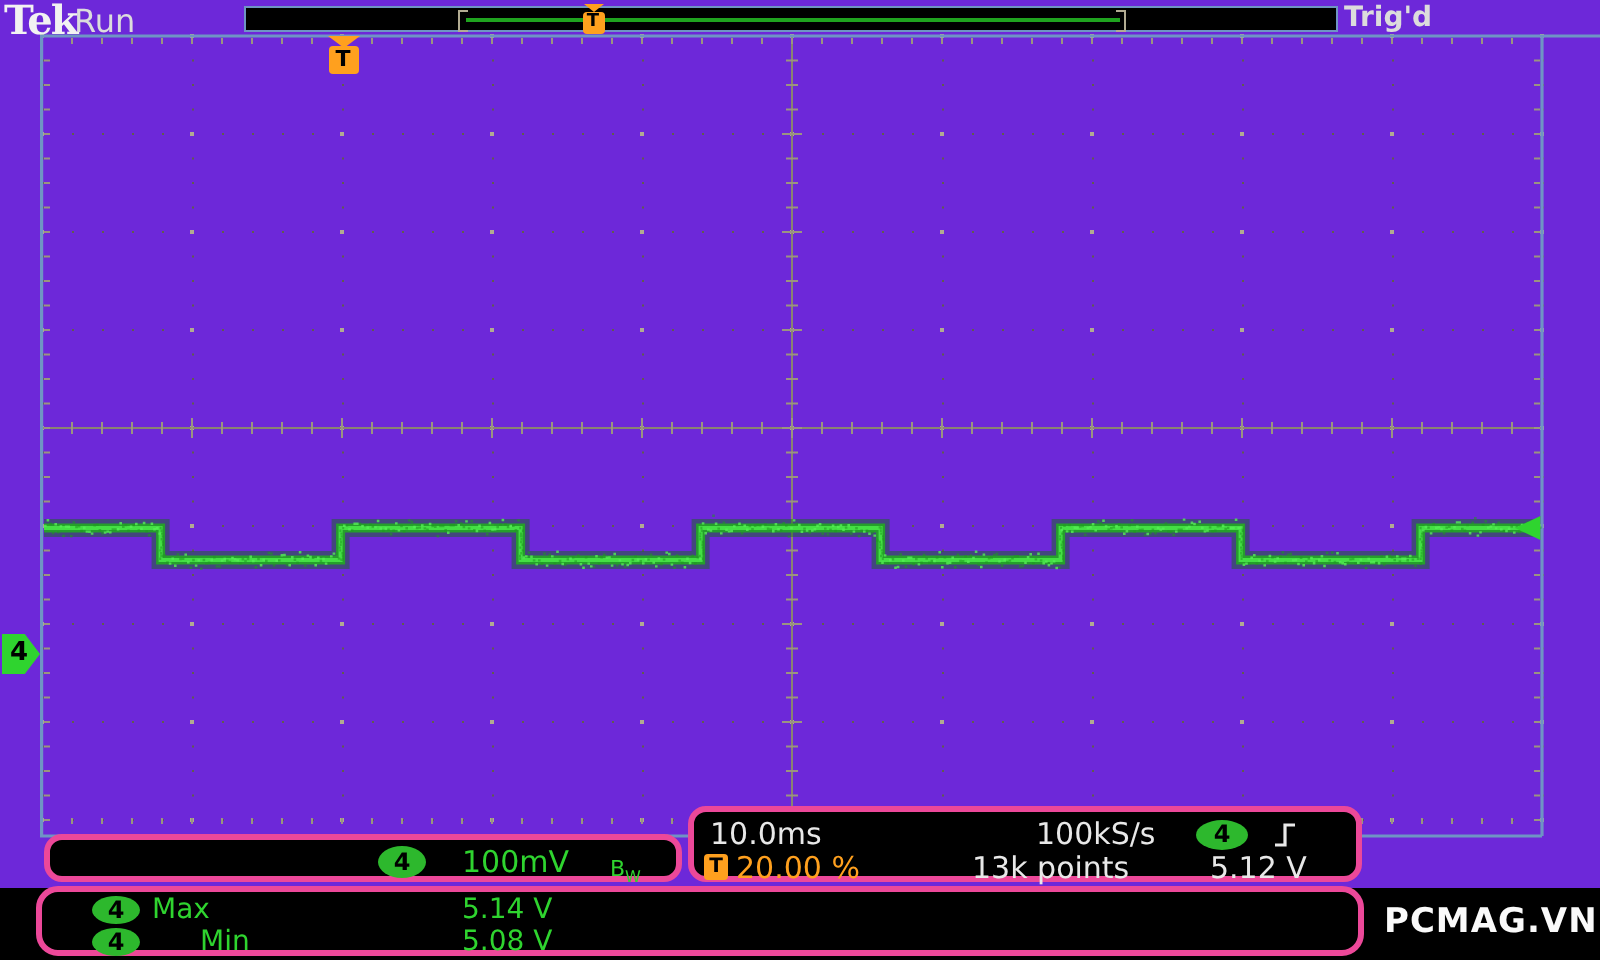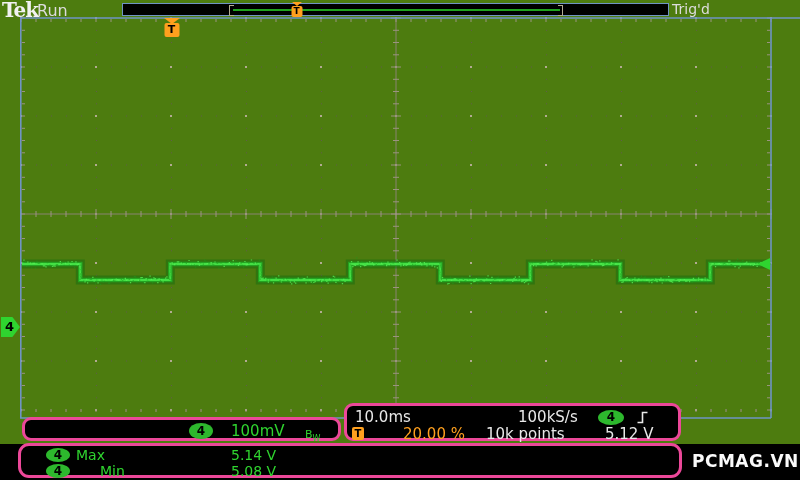--- a/index.html
+++ b/index.html
@@ -1,23 +1,23 @@
 <!DOCTYPE html>
 <html><head>
 <meta charset="utf-8">
 <style>
   html,body{margin:0;padding:0;background:#000;width:800px;height:480px;overflow:hidden;}
-  #screen{position:relative;width:800px;height:444px;background:#4d7c0f;
+  #screen{position:relative;width:800px;height:444px;background:#6d28d9;
           font-family:"DejaVu Sans","Liberation Sans",sans-serif;color:#e8e8e8;}
   #scope-svg{position:absolute;left:0;top:0;}
   .abs{position:absolute;}
   .brand{left:2px;top:-2px;font-family:"DejaVu Serif","Liberation Serif",serif;
          font-weight:bold;font-size:20px;color:#f2f2f2;letter-spacing:-1px;}
   .run{left:37px;top:1px;font-size:16px;color:#dcdcdc;}
-  .trigd{left:672px;top:1px;font-size:14px;color:#dcdcdc;}
+  .trigd{left:672px;top:1px;font-size:14px;color:#dcdcdc;font-weight:bold;}
   
   .recbar{left:122px;top:3px;width:547px;height:13px;border:1px solid #6f94c4;box-sizing:border-box;background:#000;}
   .recline{position:absolute;left:110px;top:5px;width:327px;height:2px;background:#1fa31f;}
   .brk{position:absolute;top:1px;width:4px;height:9px;border:1px solid #b2ab92;}
   .brk.l{left:106px;border-right:none;}
   .brk.r{left:435px;border-left:none;}
   .tmini{position:absolute;left:167px;top:-2px;width:13px;height:16px;}
   .tbig{left:163px;top:18px;width:17px;height:20px;}
   .tri{position:absolute;left:50%;transform:translateX(-50%);width:0;height:0;
        border-left:6px solid transparent;border-right:6px solid transparent;border-top:5px solid #ffa01e;}
@@ -101,22 +101,22 @@
   </div>
 
   <div class="box" id="tbbox">
     <div class="abs white fs15" style="left:8px;top:3px;">10.0ms</div>
     <div class="abs white fs15" style="left:139px;top:3px;margin-left:32px;">100kS/s</div>
     <div class="abs badge4" style="left:251px;top:4px;width:26px;height:15px;line-height:15px;">4</div>
     <svg class="abs" style="left:288px;top:3px;" width="16" height="16">
       <path d="M2.5 13.5 H7.5 V3.5 H12.5" stroke="#e8e8e8" stroke-width="1.6" fill="none"></path>
     </svg>
     <div class="abs tsmall" style="left:5px;top:21px;">T</div>
-    <div class="abs orange fs15" style="left:21px;top:20px;margin-left:35px;">20.00 %</div>
-    <div class="abs white fs15" style="left:139px;top:20px;">10k points</div>
+    <div class="abs orange fs15" style="left:21px;top:20px;">20.00 %</div>
+    <div class="abs white fs15" style="left:139px;top:20px;">13k points</div>
     <div class="abs white fs15" style="left:258px;top:20px;">5.12 V</div>
   </div>
 
   <div class="box" id="measbox">
     <div>
       <div class="abs badge4" style="left:25px;top:2px;width:24px;height:14px;line-height:14px;">4</div>
       <div class="abs green fs14" style="left:55px;top:1px;">Max</div>
       <div class="abs green fs14" style="left:210px;top:1px;">5.14 V</div>
     </div>
     <div>

